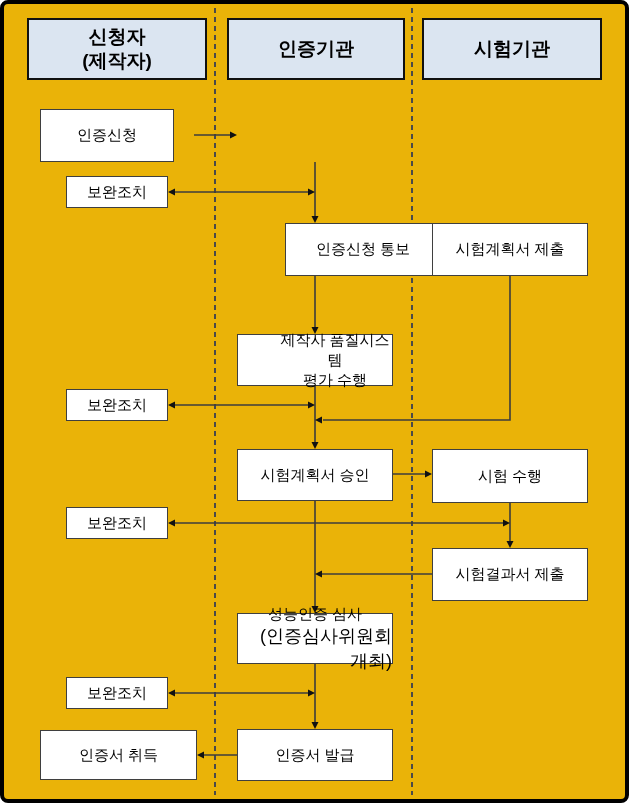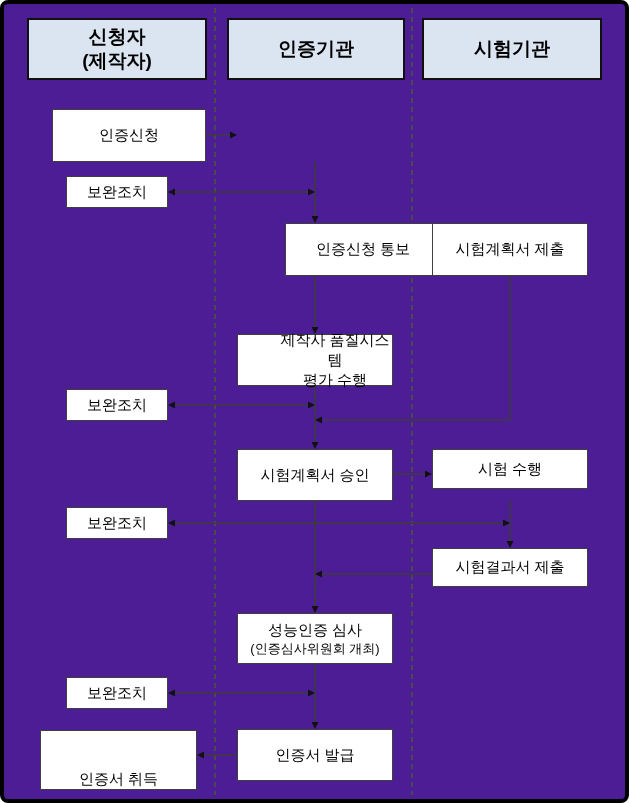--- a/index.html
+++ b/index.html
@@ -7,21 +7,21 @@
     padding: 0;
     background: #ffffff;
     font-family: "Liberation Sans", "DejaVu Sans", sans-serif;
   }
   .canvas {
     position: relative;
     width: 621px;
     height: 795px;
     border: 4px solid #000000;
     border-radius: 8px;
-    background: #4c1d95;
+    background: #eab308;
     overflow: hidden;
   }
   .connectors {
     position: absolute;
     left: 0;
     top: 0;
     width: 629px;
     height: 803px;
     z-index: 1;
   }
@@ -47,42 +47,43 @@
   .node {
     border: 1.5px solid #3f3f3f;
     font-size: 15px;
     line-height: 1.35;
     color: #000000;
   }
   .label {
     white-space: pre-line;
   }
   .sublabel {
-    font-size: 13px;
+    font-size: 18px;
     white-space: pre-line;
+    text-align: right;
   }
   
   .h-applicant   { left: 23px;  top: 14px;  width: 180px; height: 62px; }
   .h-cert        { left: 223px; top: 14px;  width: 178px; height: 62px; }
   .h-test        { left: 418px; top: 14px;  width: 180px; height: 62px; }
-  .n-apply       { left: 36px;  top: 105px; width: 154px; height: 53px; margin-left: 12px; }
+  .n-apply       { left: 36px;  top: 105px; width: 134px; height: 53px; }
   .n-receive     { left: 233px; top: 106px; width: 155px; height: 52px; }
   .n-remedy1     { left: 62px;  top: 172px; width: 102px; height: 32px; }
   .n-notify      { left: 233px; top: 219px; width: 156px; height: 53px; margin-left: 48px; }
   .n-plan-submit { left: 428px; top: 219px; width: 156px; height: 53px; align-items: center; }
   .n-quality     { left: 233px; top: 330px; width: 156px; height: 52px; padding-left: 40px; }
   .n-remedy2     { left: 62px;  top: 385px; width: 102px; height: 32px; }
   .n-plan-approve{ left: 233px; top: 445px; width: 156px; height: 52px; text-align: center; }
-  .n-test-run    { left: 428px; top: 445px; width: 156px; height: 40px; }
+  .n-test-run    { left: 428px; top: 445px; width: 156px; height: 54px; }
   .n-remedy3     { left: 62px;  top: 503px; width: 102px; height: 32px; }
-  .n-result      { left: 428px; top: 544px; width: 156px; height: 39px; }
+  .n-result      { left: 428px; top: 544px; width: 156px; height: 53px; }
   .n-review      { left: 233px; top: 609px; width: 156px; height: 51px; }
   .n-remedy4     { left: 62px;  top: 673px; width: 102px; height: 32px; }
   .n-issue       { left: 233px; top: 725px; width: 156px; height: 52px; }
-  .n-obtain      { left: 36px;  top: 726px; width: 157px; height: 60px; justify-content: flex-end; }
+  .n-obtain      { left: 36px;  top: 726px; width: 157px; height: 50px; }
 </style>
 </head>
 <body>
 
 <div class="canvas">
 
   <svg class="connectors" viewBox="0 0 629 803" xmlns="http://www.w3.org/2000/svg">
 
     <line x1="211" y1="4" x2="211" y2="791" stroke="#4a4a4a" stroke-width="2" stroke-dasharray="5 4"></line>
     <line x1="408" y1="4" x2="408" y2="791" stroke="#4a4a4a" stroke-width="2" stroke-dasharray="5 4"></line>

